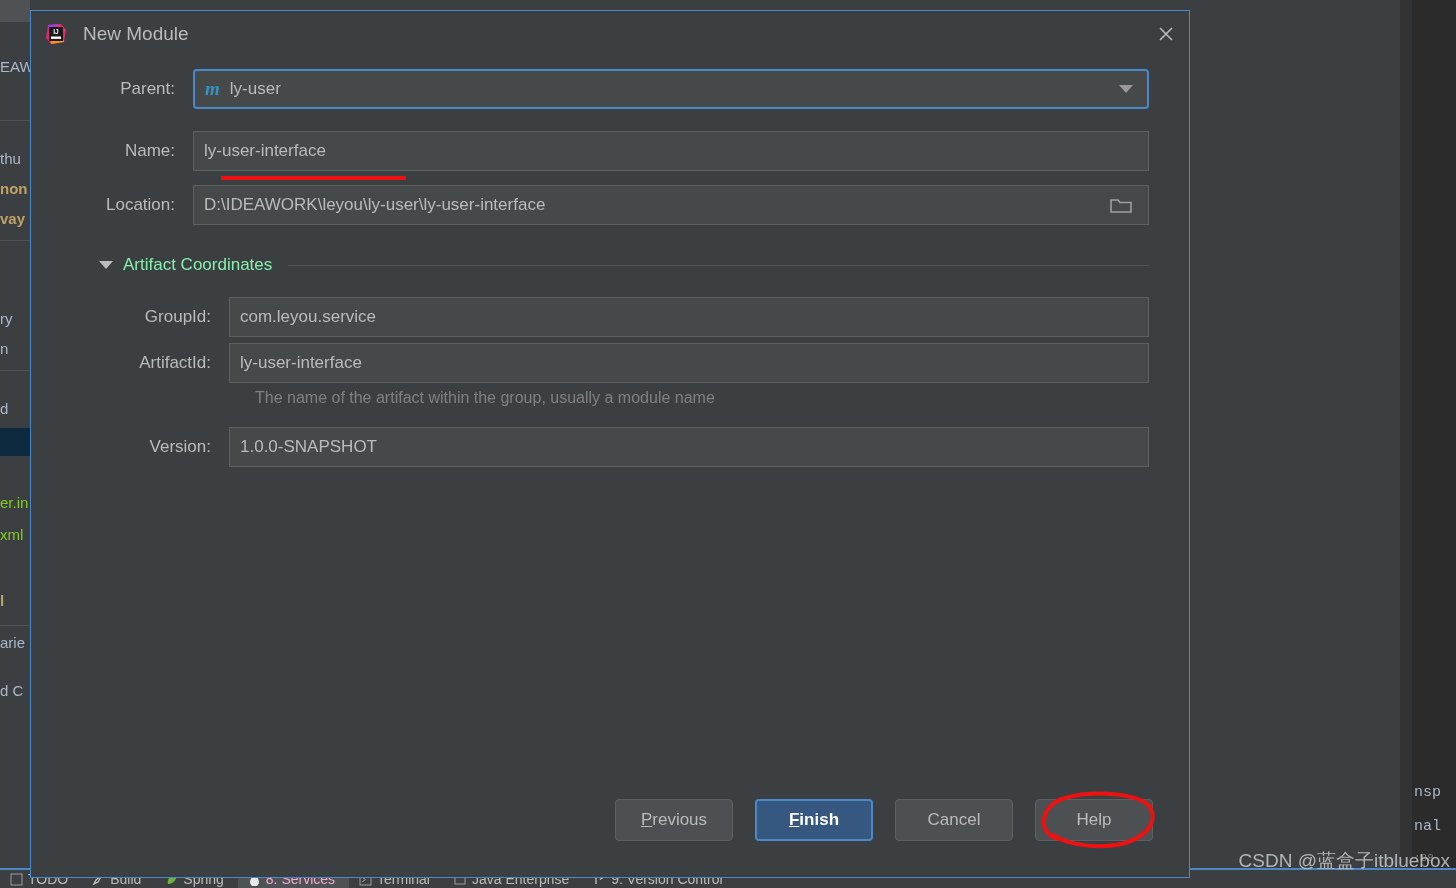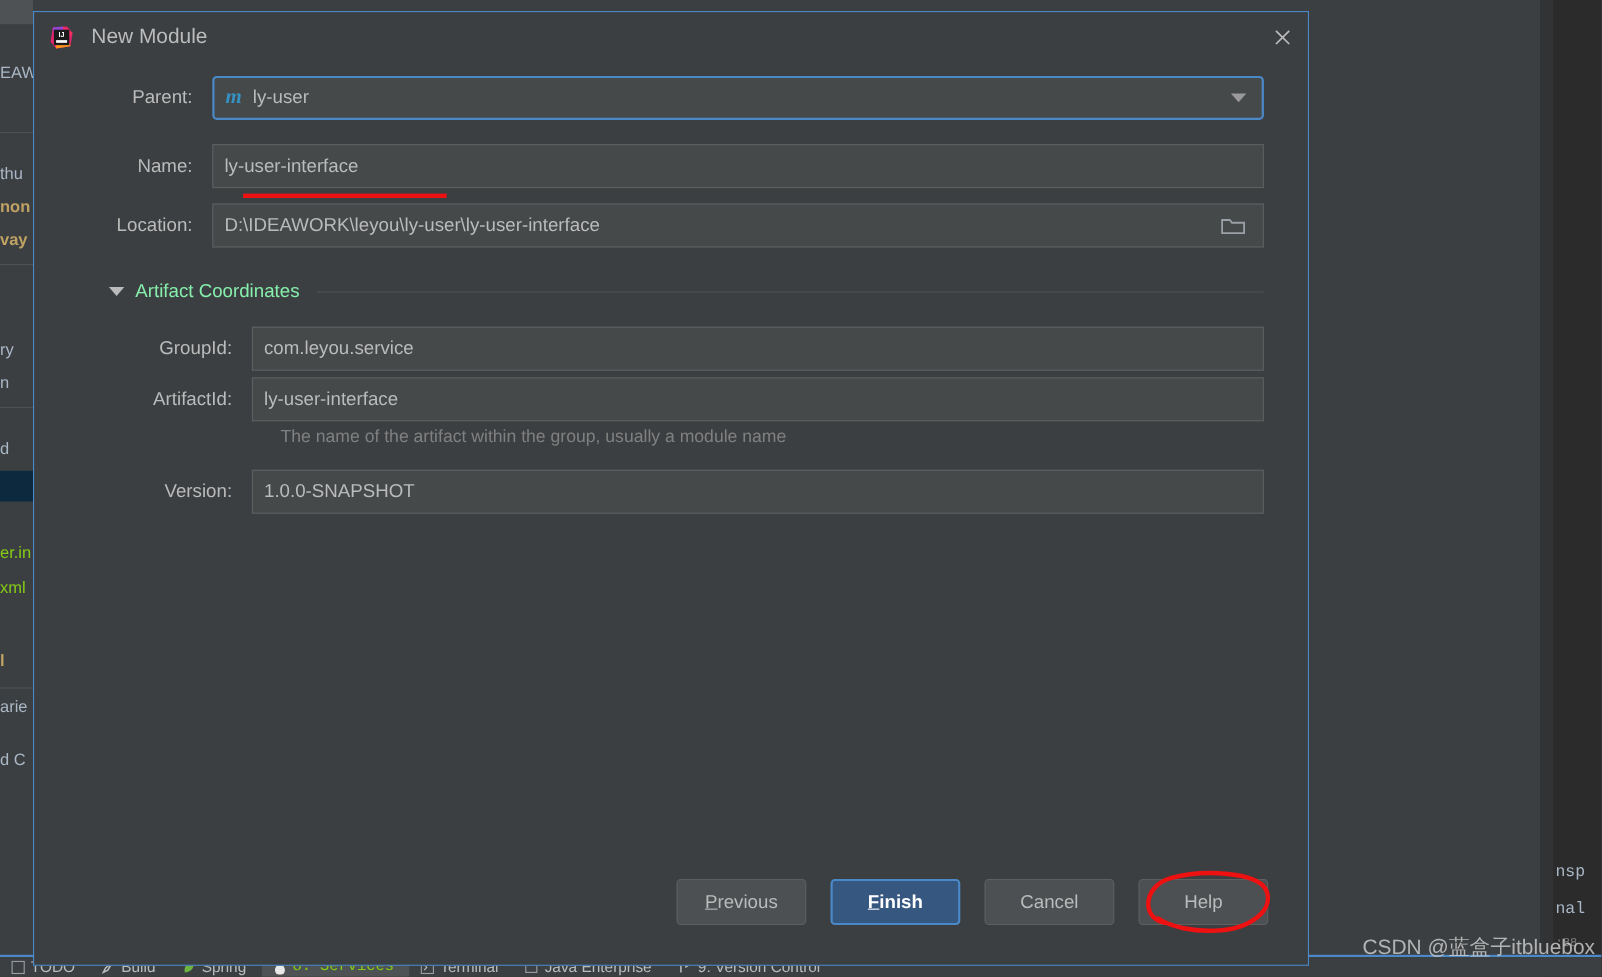--- a/index.html
+++ b/index.html
@@ -96,22 +96,21 @@
     align-items: center;
     gap: 5px;
     font-size: 14px;
     color: #bbbbbb;
     padding: 0 14px 0 10px;
     height: 20px;
     white-space: nowrap;
   }
   .bottom-item.active {
     background: #4e5254;
-    color: #84cc16;
-    font-family: Liberation Mono, monospace;
+    color: #f9a8d4;
   }
   .bottom-ico { width: 13px; height: 13px; display: block; }
 
   
   #new-module-dialog {
     position: absolute;
     left: 30px;
     top: 10px;
     width: 1160px;
     height: 868px;

